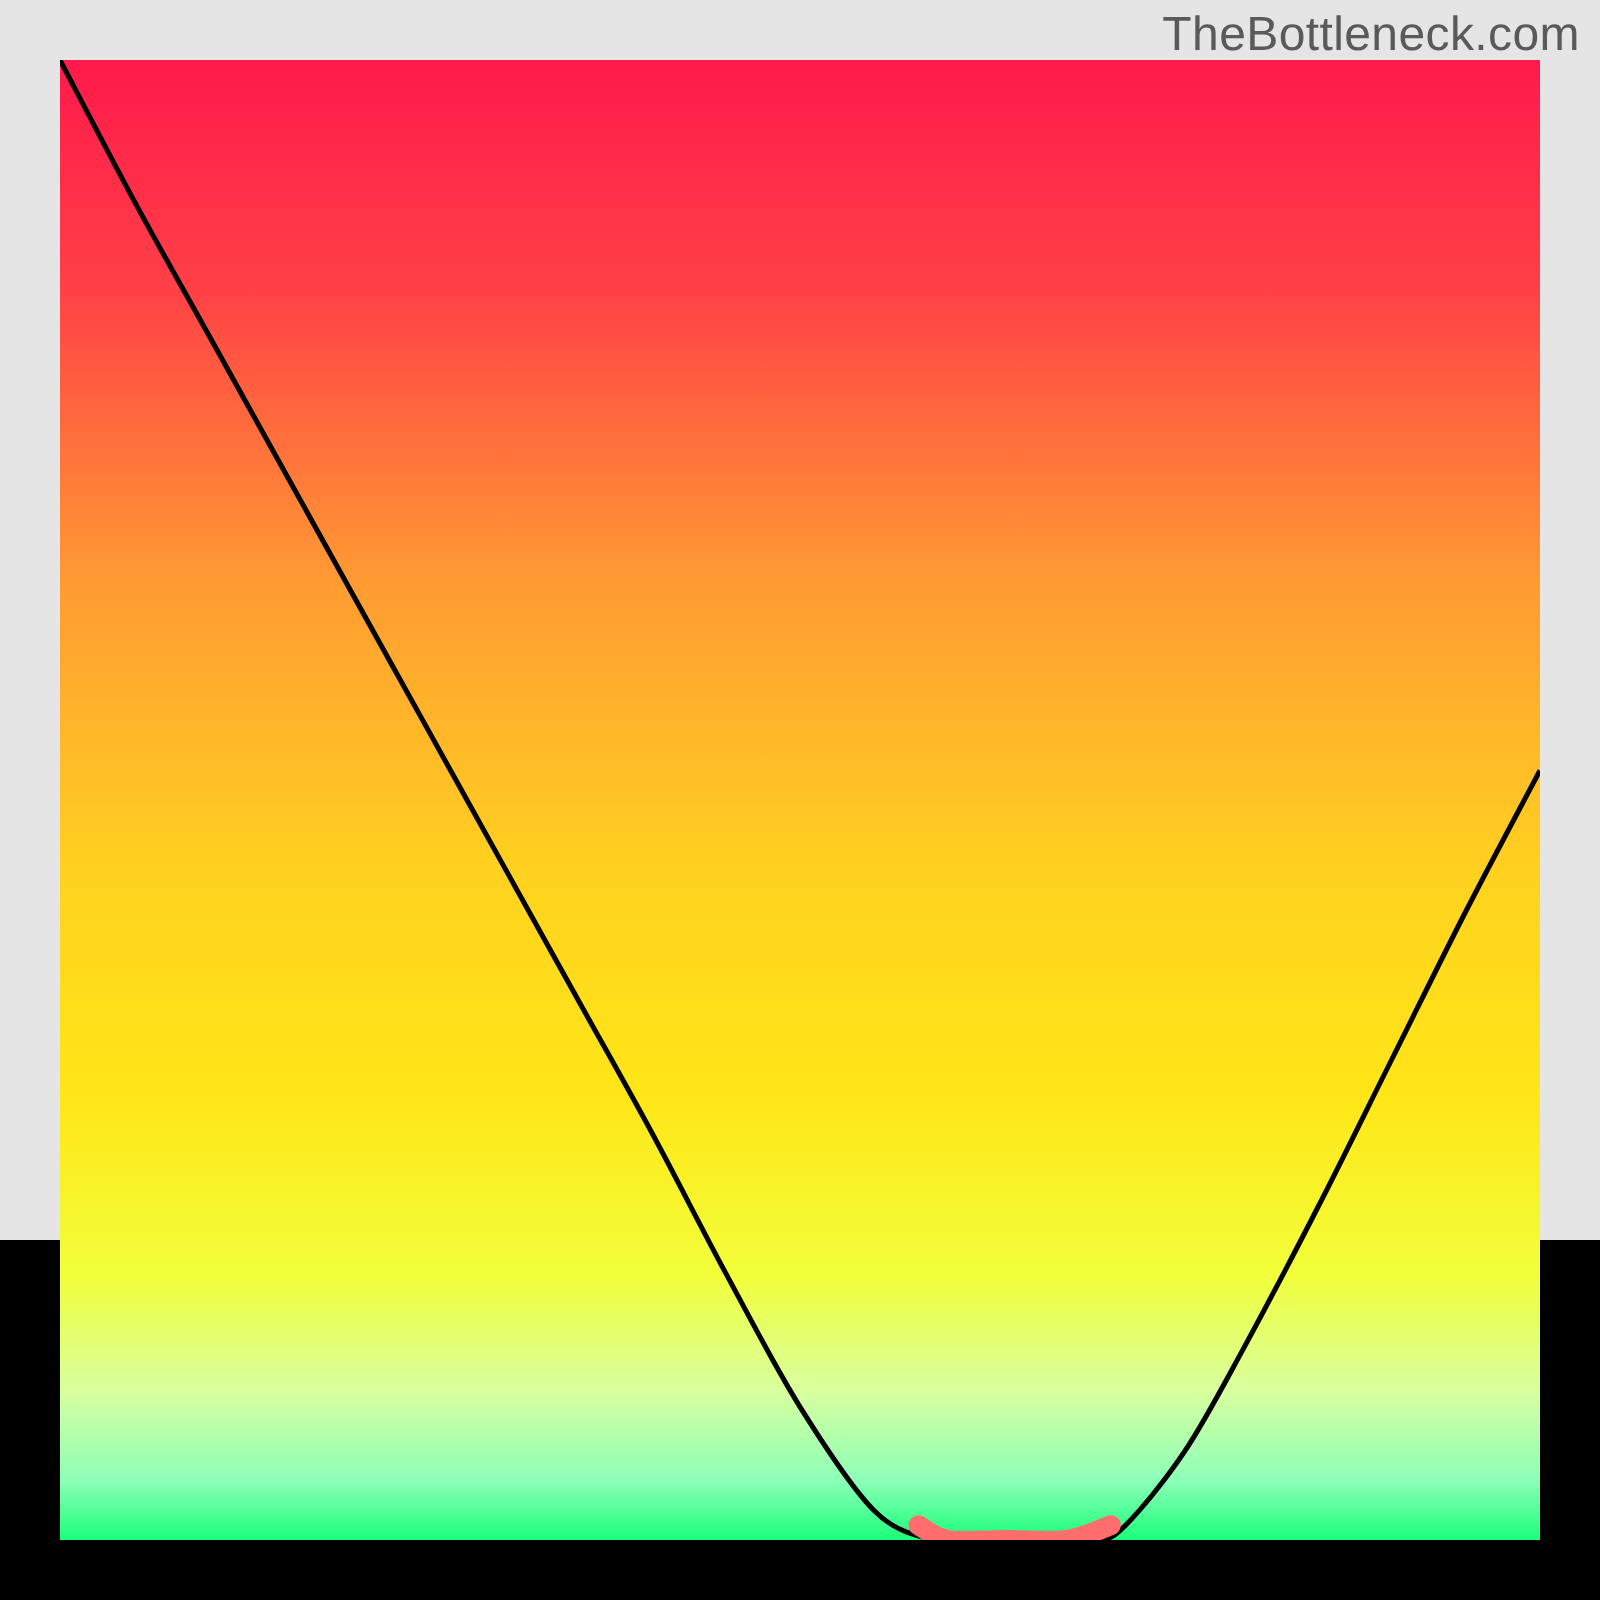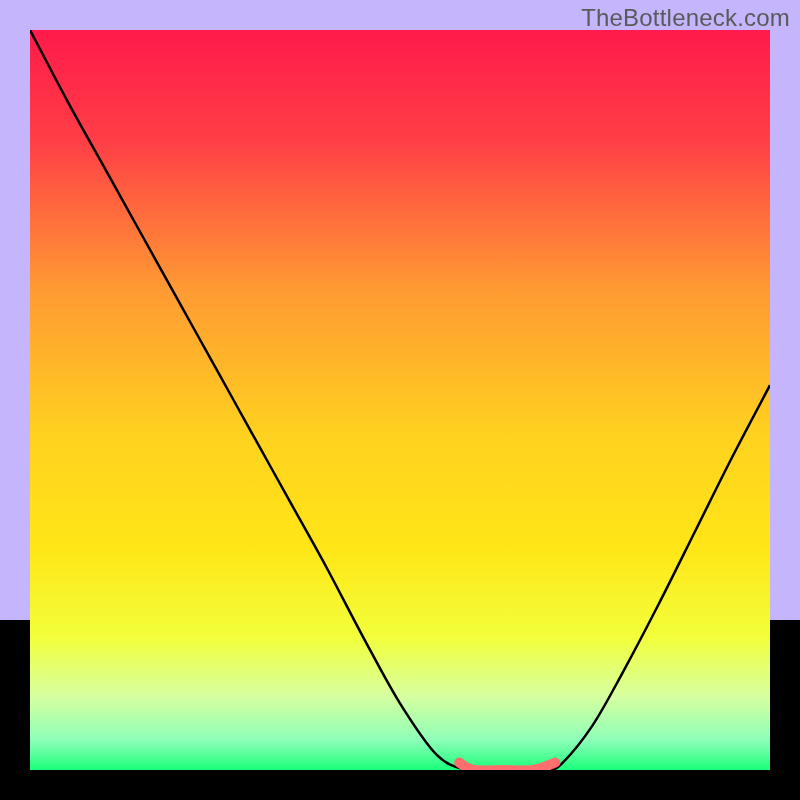--- a/index.html
+++ b/index.html
@@ -1,21 +1,21 @@
 <!DOCTYPE html>
 <html><head>
 <meta charset="utf-8">
 <style>
   * { margin: 0; padding: 0; box-sizing: border-box; }
   html, body { width: 800px; height: 800px; overflow: hidden; background: #000; }
   .stage {
     position: relative;
     width: 800px;
     height: 620px;
-    background: #c4b5fd;
+    background: #e5e5e5;
   }
   .watermark {
     position: absolute;
     top: 4px;
     right: 10px;
     font-family: Arial, Helvetica, sans-serif;
     font-size: 24px;
     font-weight: 400;
     color: #5a5a5a;
     letter-spacing: 0.2px;

